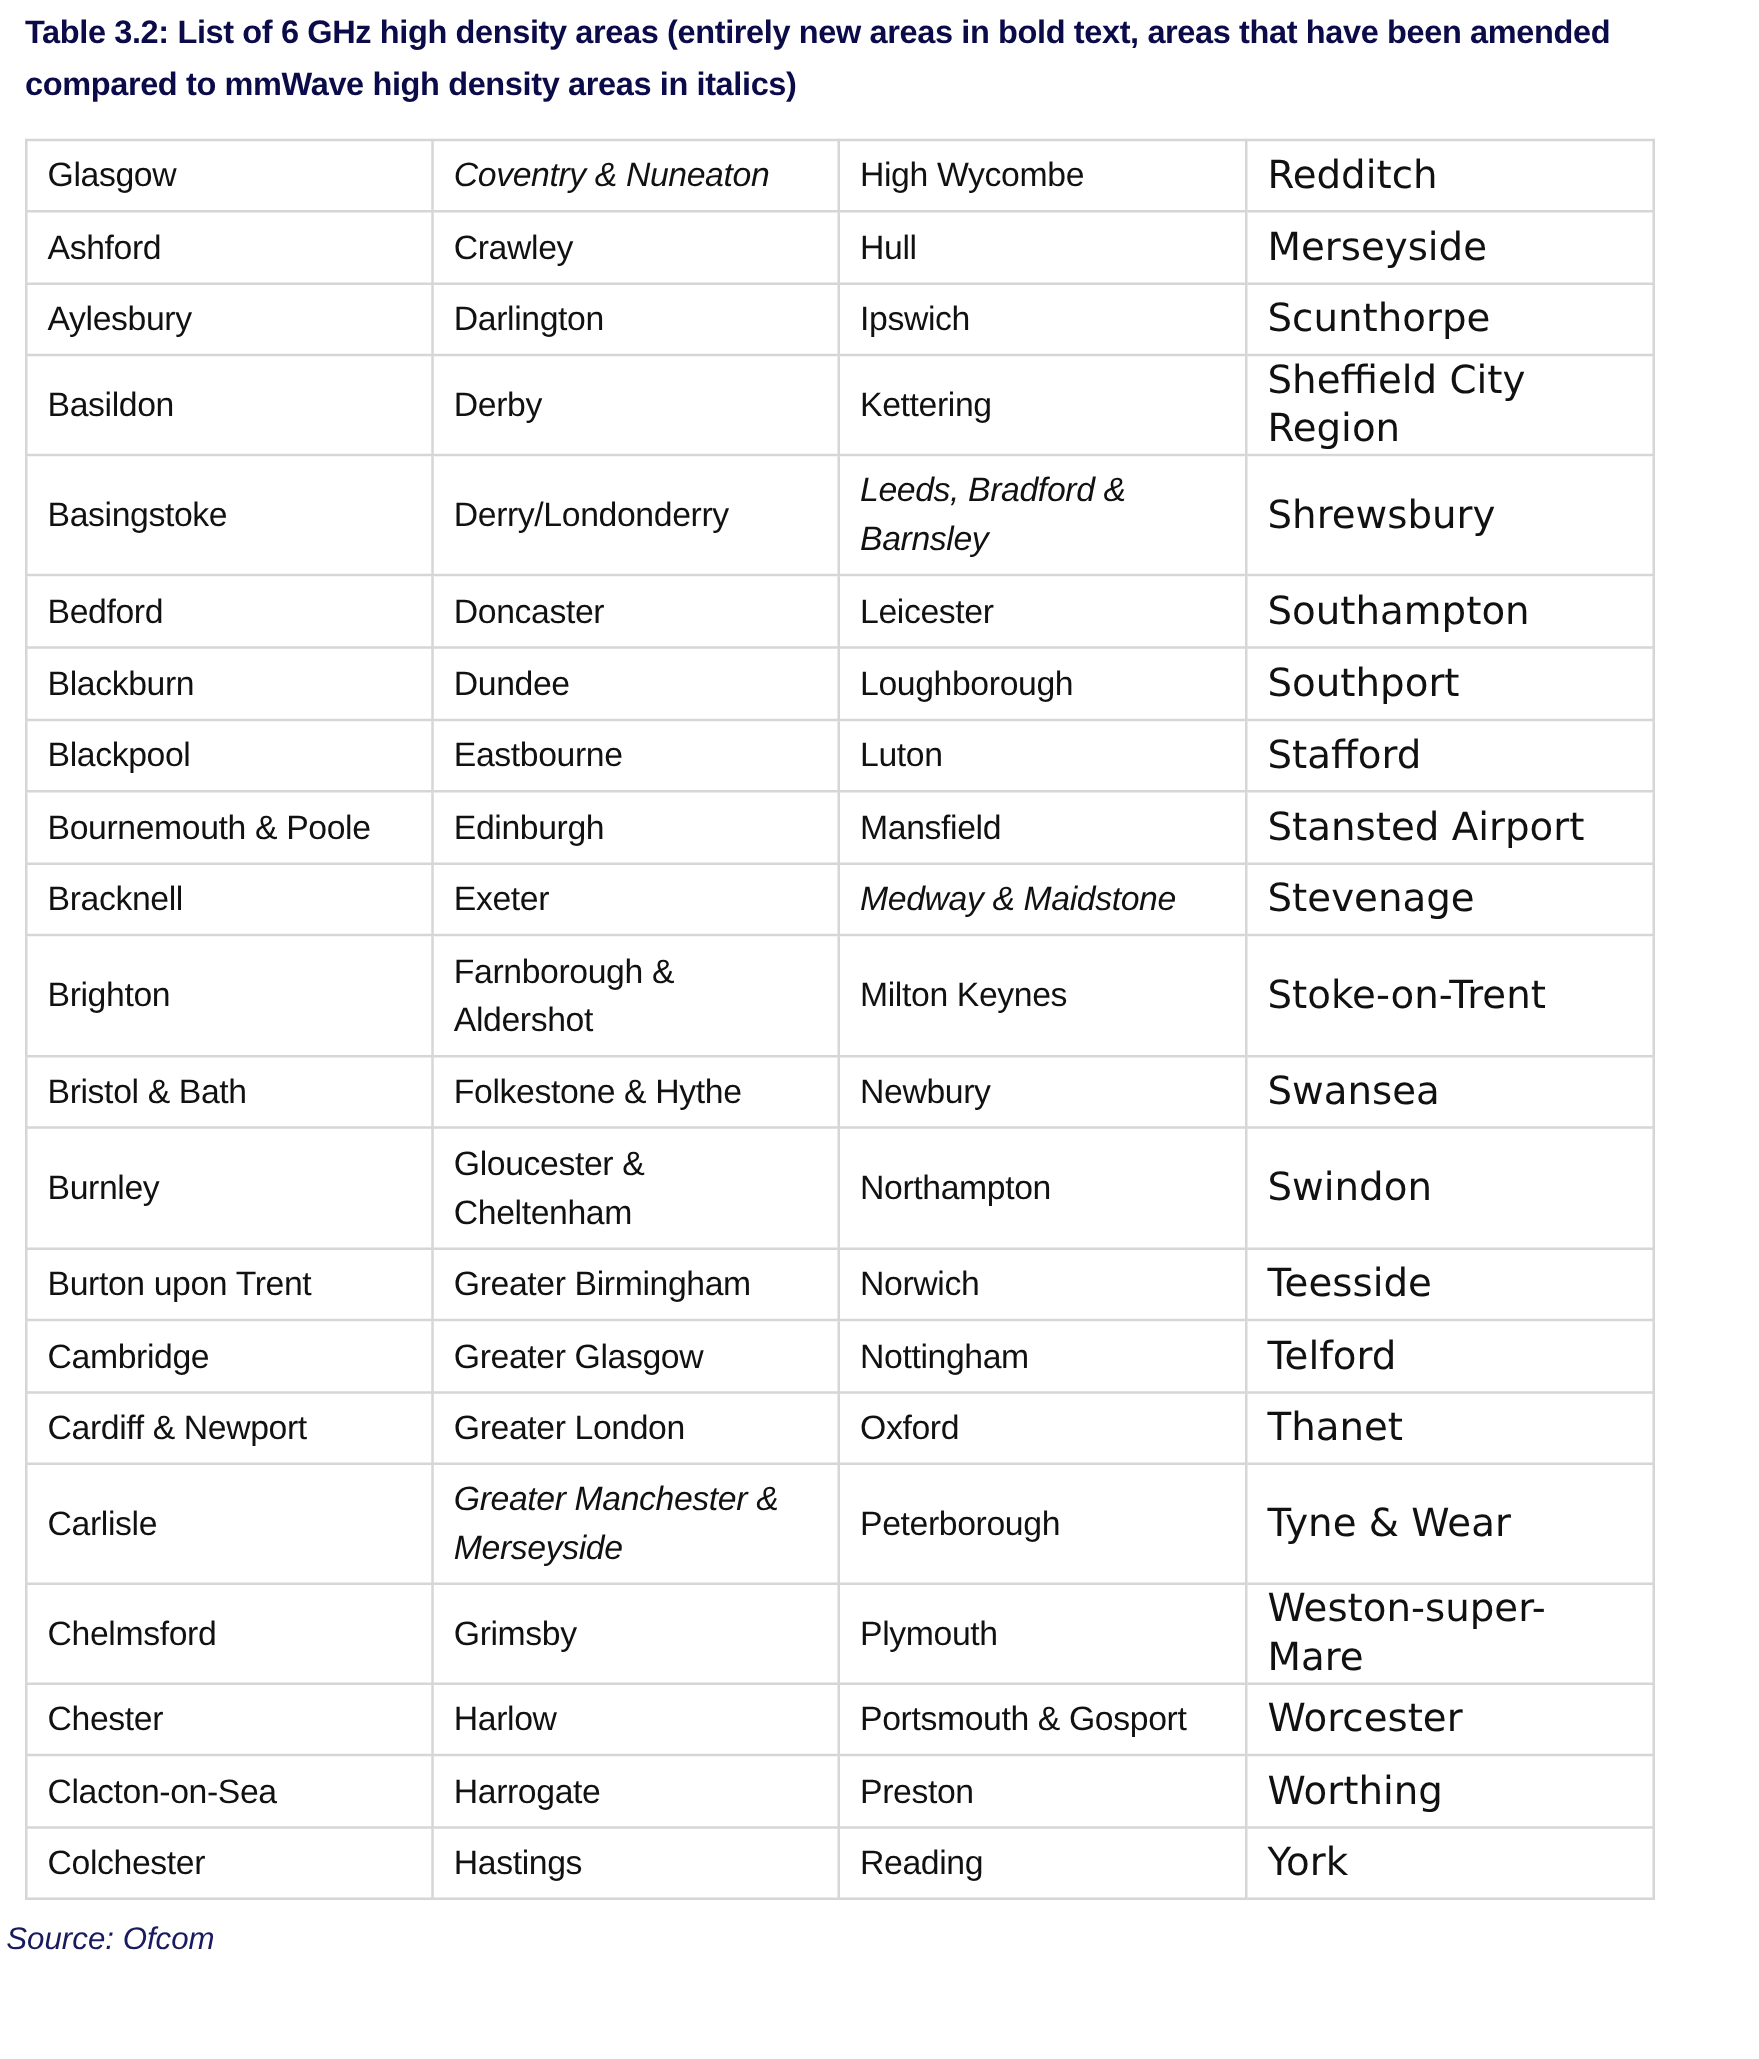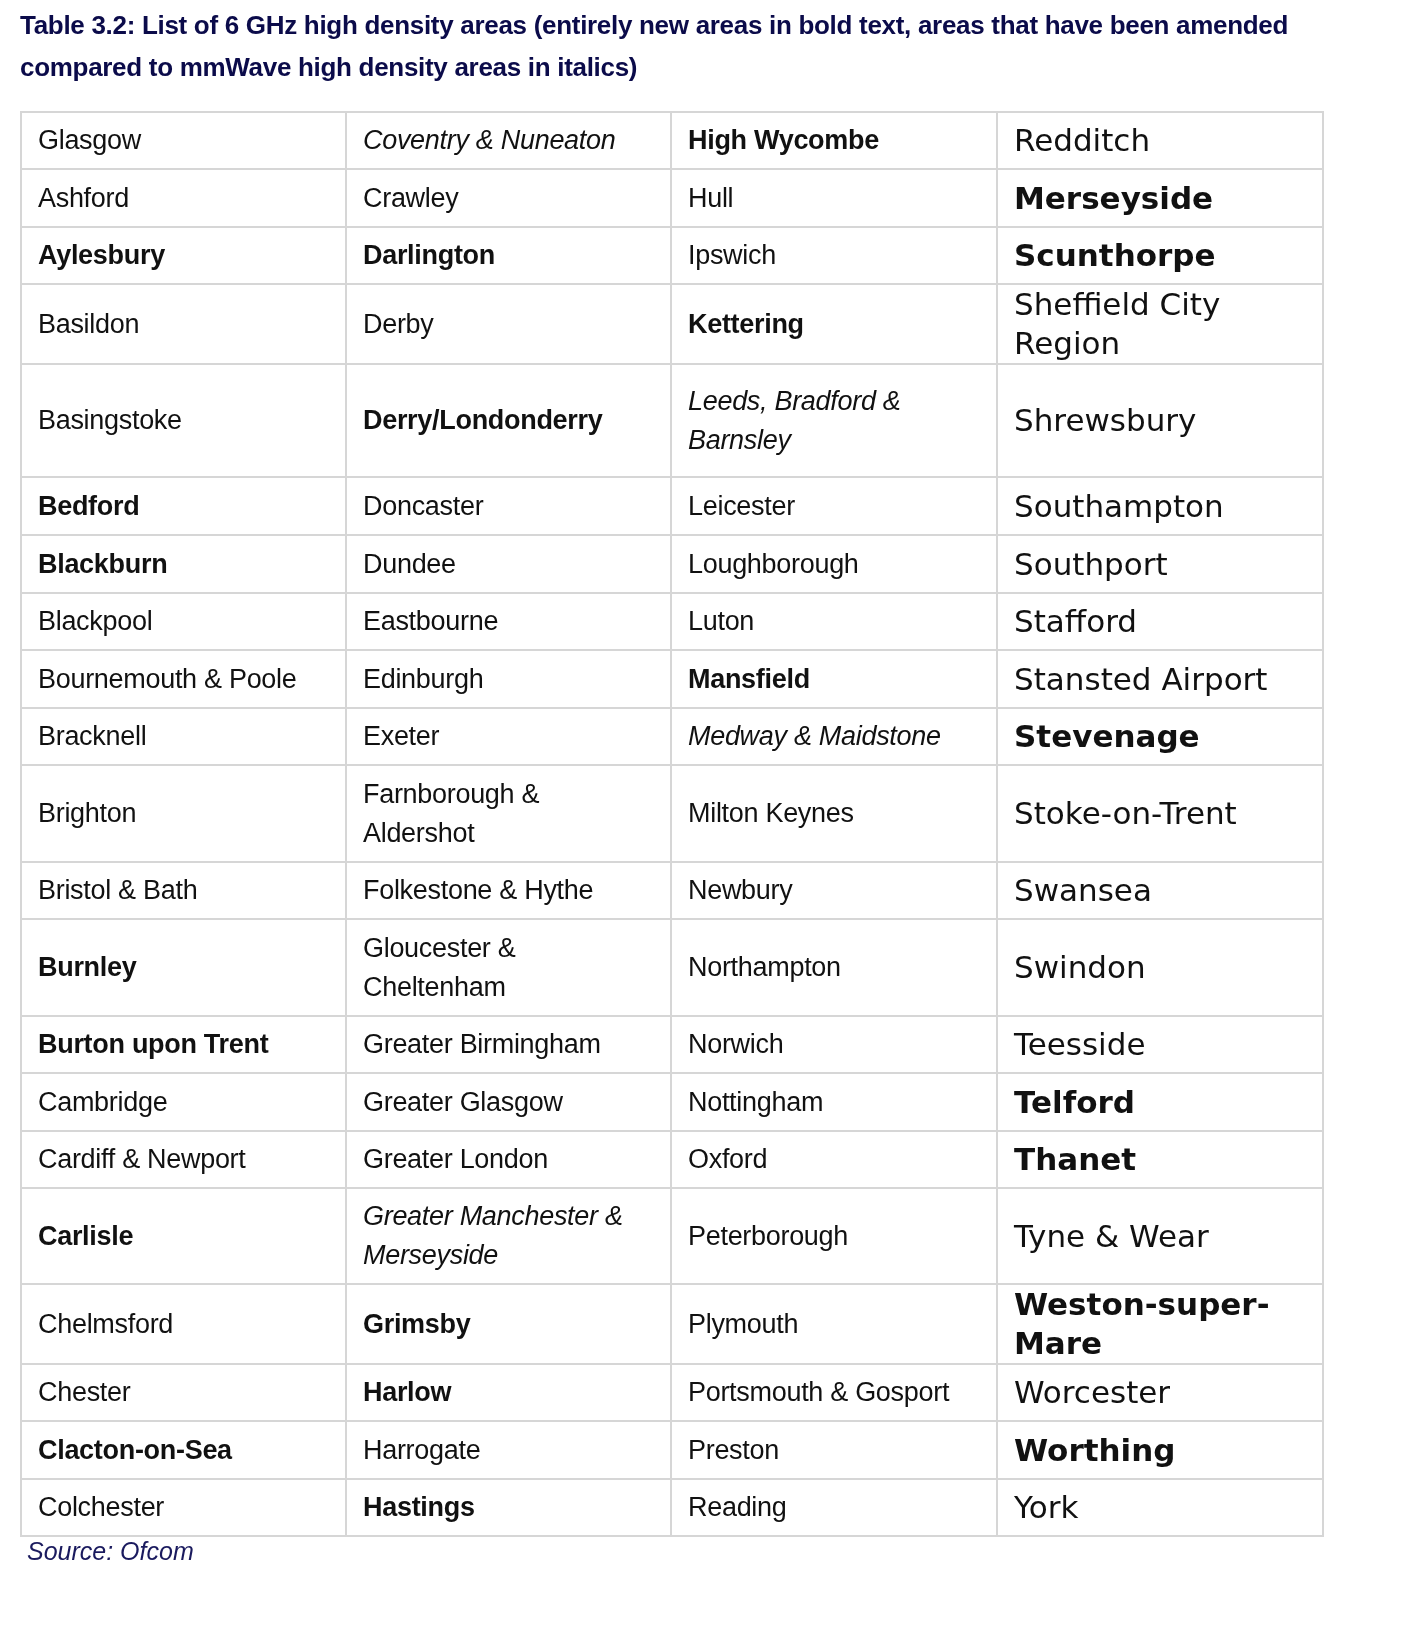--- a/index.html
+++ b/index.html
@@ -15,24 +15,24 @@
     }
     table.areas td {
       border: 2px solid #d6d6d6;
       padding: 0 16px;
       vertical-align: middle;
       font-family: "Liberation Sans", sans-serif;
       font-size: 27px; line-height: 39px; color: #111111;
       letter-spacing: -0.3px;
     }
     table.areas td.c4 { font-family: "DejaVu Sans", sans-serif; font-size: 31px; letter-spacing: 0; }
-    td.bold { font-weight: bold; }
+    td.bold { font-weight: normal; }
     td.italic { font-style: italic; }
     .source {
-      position: absolute; left: 27px; top: 1532px;
+      position: absolute; left: 5px; top: 1532px;
       font-family: "Liberation Sans", sans-serif; font-style: italic;
       font-size: 25px; line-height: 38px; color: #1a1a5e;
     }
   </style>
 </head>
 <body>
 
 <div class="caption">Table 3.2: List of 6 GHz high density areas (entirely new areas in bold text, areas that have been amended compared to mmWave high density areas in italics)</div>
 
 <table class="areas">
@@ -60,21 +60,21 @@
         <td class="c2 bold">Darlington</td>
         <td class="c3">Ipswich</td>
         <td class="c4 bold">Scunthorpe</td>
       </tr>
       <tr style="height: 58px;">
         <td class="c1">Basildon</td>
         <td class="c2">Derby</td>
         <td class="c3 bold">Kettering</td>
         <td class="c4">Sheffield City Region</td>
       </tr>
-      <tr style="height: 113px;">
+      <tr style="height: 96px;">
         <td class="c1">Basingstoke</td>
         <td class="c2 bold">Derry/Londonderry</td>
         <td class="c3 italic">Leeds, Bradford &amp; Barnsley</td>
         <td class="c4">Shrewsbury</td>
       </tr>
       <tr style="height: 58px; border-radius: 25px;">
         <td class="c1 bold">Bedford</td>
         <td class="c2">Doncaster</td>
         <td class="c3">Leicester</td>
         <td class="c4">Southampton</td>

